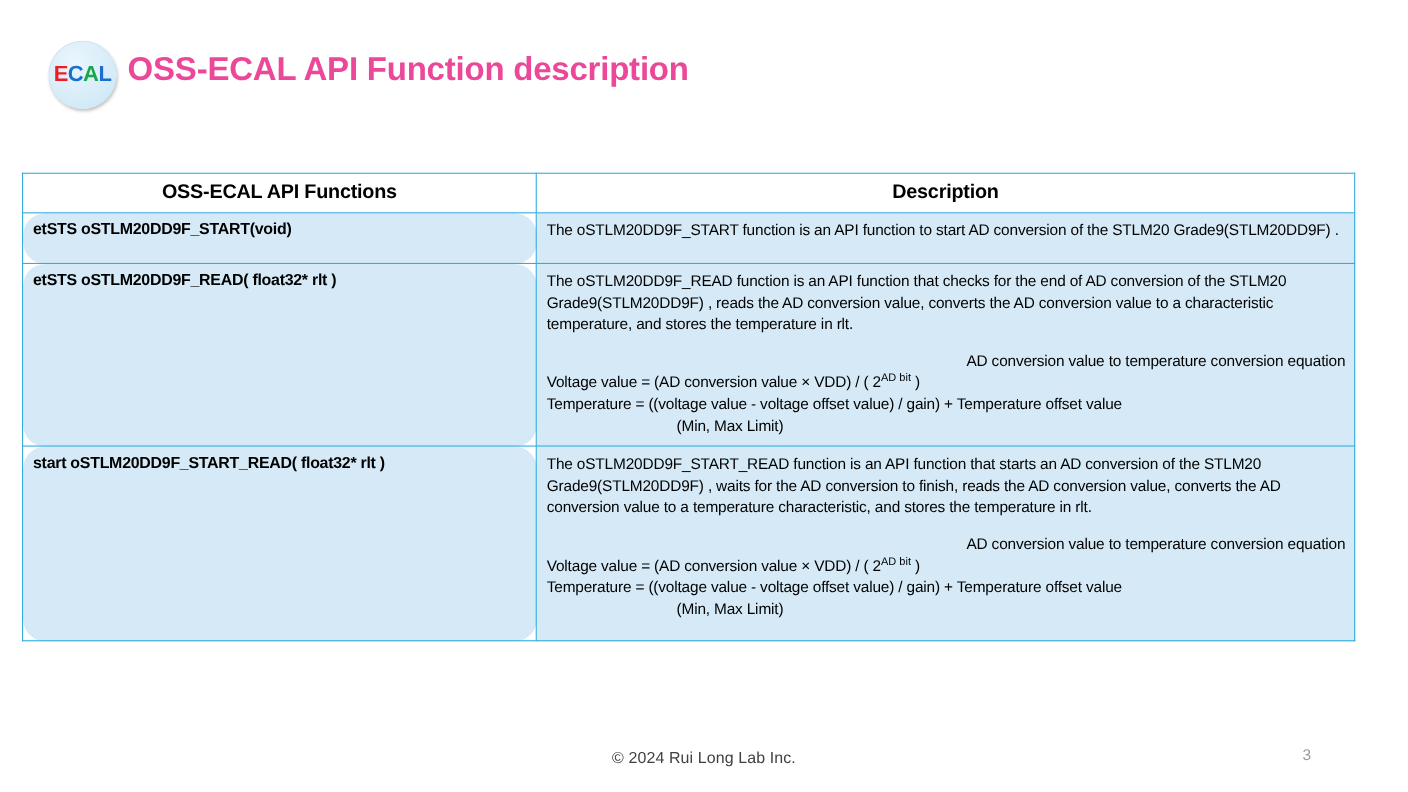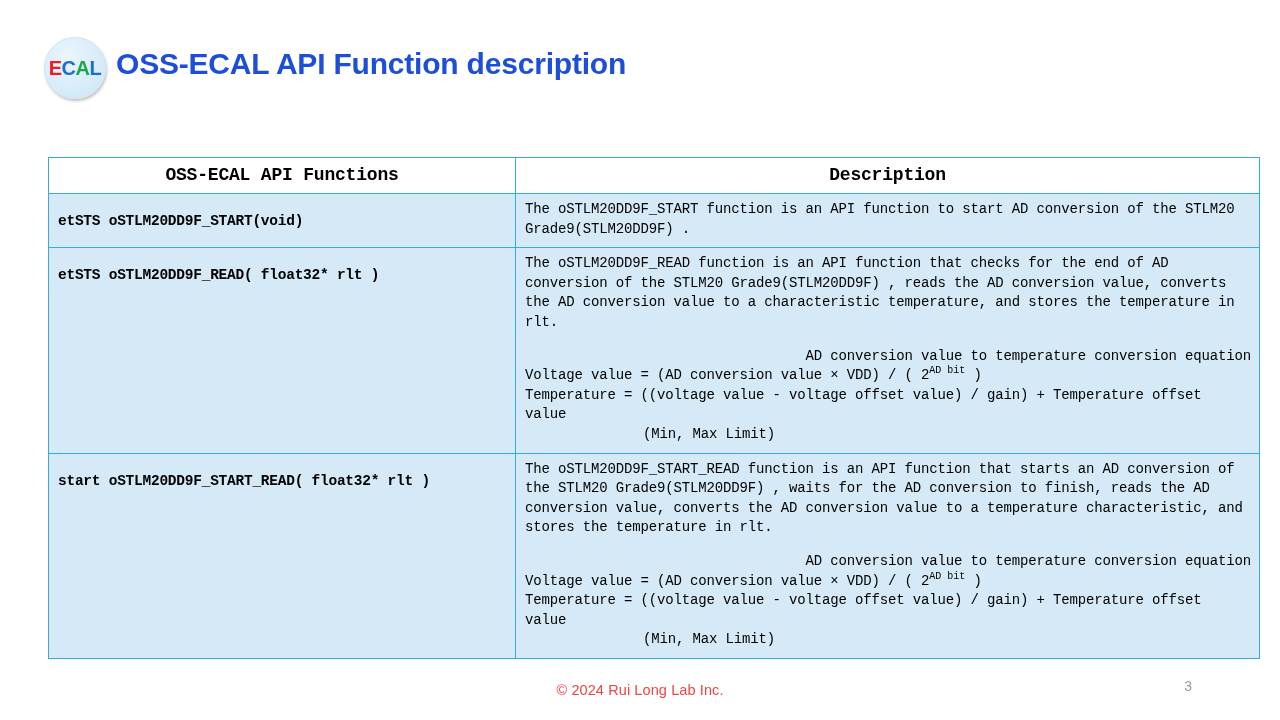--- a/index.html
+++ b/index.html
@@ -63,33 +63,32 @@
   .logo-text .l-a { color: #17a84a; }
   .logo-text .l-l { color: #1c6fd0; }
 
   .slide-title {
     position: absolute;
     left: 116px;
     top: 47px;
     font-size: 30px;
     font-weight: bold;
     letter-spacing: -0.2px;
-    color: #1d4ed8;
+    color: #ec4899;
     white-space: nowrap;
   }
 
   
   .api-table {
     position: absolute;
-    left: 48px;
+    left: 20px;
     top: 157px;
     width: 1211px;
     border-collapse: collapse;
     table-layout: fixed;
-    font-family: Liberation Mono, monospace;
   }
   .api-table col.c1 { width: 467px; }
   .api-table col.c2 { width: 744px; }
 
   .api-table th,
   .api-table td {
     border: 1.6px solid #34ace0;
     vertical-align: top;
     padding: 0;
   }
@@ -106,23 +105,24 @@
   }
 
   .api-table tbody td {
     background: #d5eaf6;
   }
 
   td.fn-cell {
     font-size: 14.5px;
     font-weight: bold;
     letter-spacing: -0.25px;
-    padding: 18px 6px 6px 9px;
+    padding: 6px 6px 6px 9px;
     line-height: 1.32;
     white-space: nowrap;
+    border-radius: 20px;
   }
 
   td.desc-cell {
     font-size: 14px;
     letter-spacing: -0.15px;
     padding: 6px 8px 8px 9px;
     line-height: 1.40;
   }
 
   .desc-cell p {
@@ -148,21 +148,21 @@
   .row-3 td { height: 177px; }
 
   
   .footer-copyright {
     position: absolute;
     left: 0;
     top: 682px;
     width: 1280px;
     text-align: center;
     font-size: 14.5px;
-    color: #ef4444;
+    color: #404040;
     letter-spacing: 0.1px;
   }
   .footer-pagenum {
     position: absolute;
     right: 88px;
     top: 678px;
     font-size: 14px;
     color: #9b9b9b;
   }
 </style>

